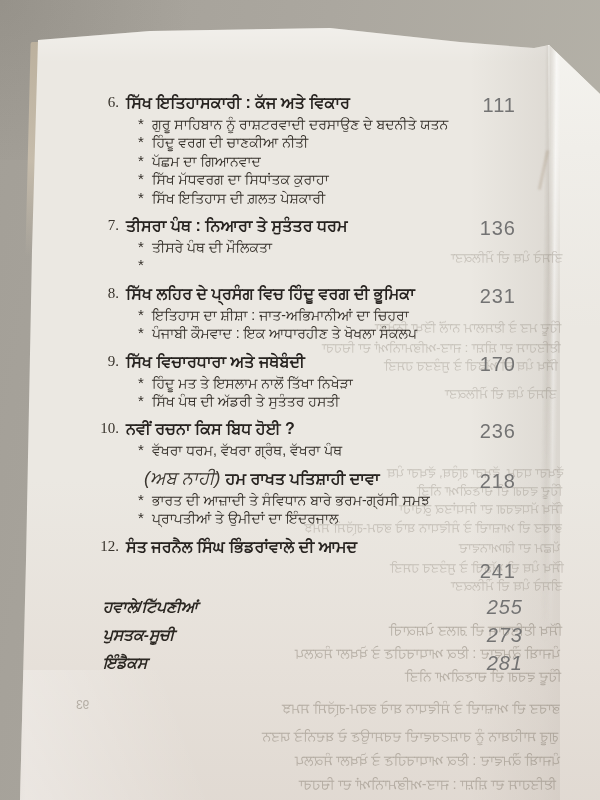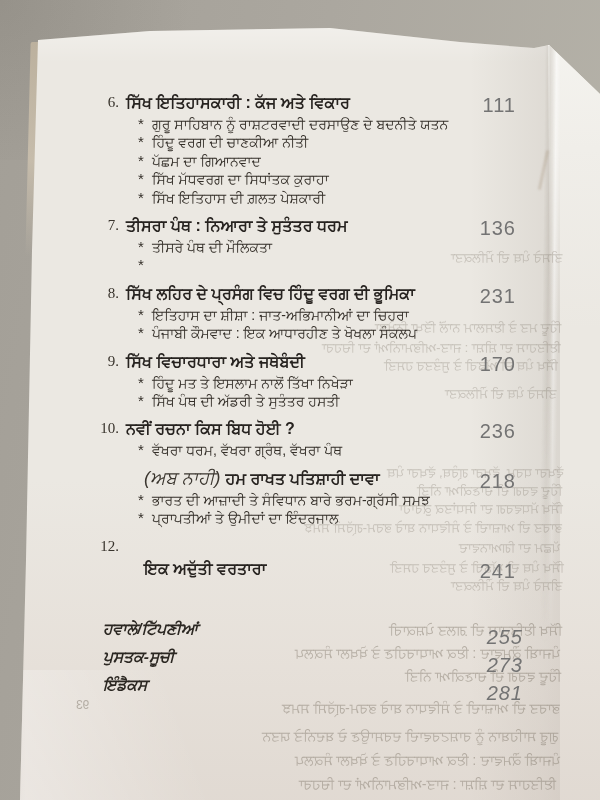--- a/index.html
+++ b/index.html
@@ -83,21 +83,21 @@
   .h2-row{position:relative;padding-left:52px;font-weight:700;font-size:16px;
     line-height:21px;white-space:nowrap;color:#272320;margin-top:1px;}
   .h2-prefix{font-style:italic;font-weight:500;font-size:18px;margin-right:5px;color:#3a352e;}
   .subs{margin-top:2px;}
   .sub{display:flex;padding-left:46px;font-size:14px;line-height:18.4px;
     white-space:nowrap;color:#332e28;}
   .bullet{flex:none;width:14px;font-size:15px;}
   .backmatter{margin-top:36px;}
   .bm-row{position:relative;line-height:28px;padding-left:11px;
     font-style:italic;font-weight:600;font-size:15.5px;white-space:nowrap;color:#2b2722;}
-  .bm-row .pagenum{right:-3px;top:8px;}
+  .bm-row .pagenum{right:-3px;top:0;}
 </style>
 </head>
 <body>
 
 <div id="photo">
   <div class="wall"></div>
   <div class="wall-corner"></div>
   <div class="under-edge"></div>
 
   <div class="page">
@@ -243,23 +243,23 @@
           <div class="sub">
               <span class="bullet">*</span>
               <span>ਪ੍ਰਾਪਤੀਆਂ ਤੇ ਉਮੀਦਾਂ ਦਾ ਇੰਦਰਜਾਲ</span>
             </div>
         </div>
       </div>
 
       <div class="entry">
         <div class="h-row">
           <span class="num">12.</span>
+          <span class="h-title">ਸੰਤ ਜਰਨੈਲ ਸਿੰਘ ਭਿੰਡਰਾਂਵਾਲੇ ਦੀ ਆਮਦ</span>
         </div>
         <div class="h2-row">
-          <span>ਇਕ ਅਦੁੱਤੀ ਵਰਤਾਰਾ</span>
           <span class="pagenum">241</span>
         </div>
       </div>
 
       <div class="backmatter">
         <div class="bm-row">
           <span>ਹਵਾਲੇ/ਟਿੱਪਣੀਆਂ</span>
           <span class="pagenum">255</span>
         </div>
         <div class="bm-row">

